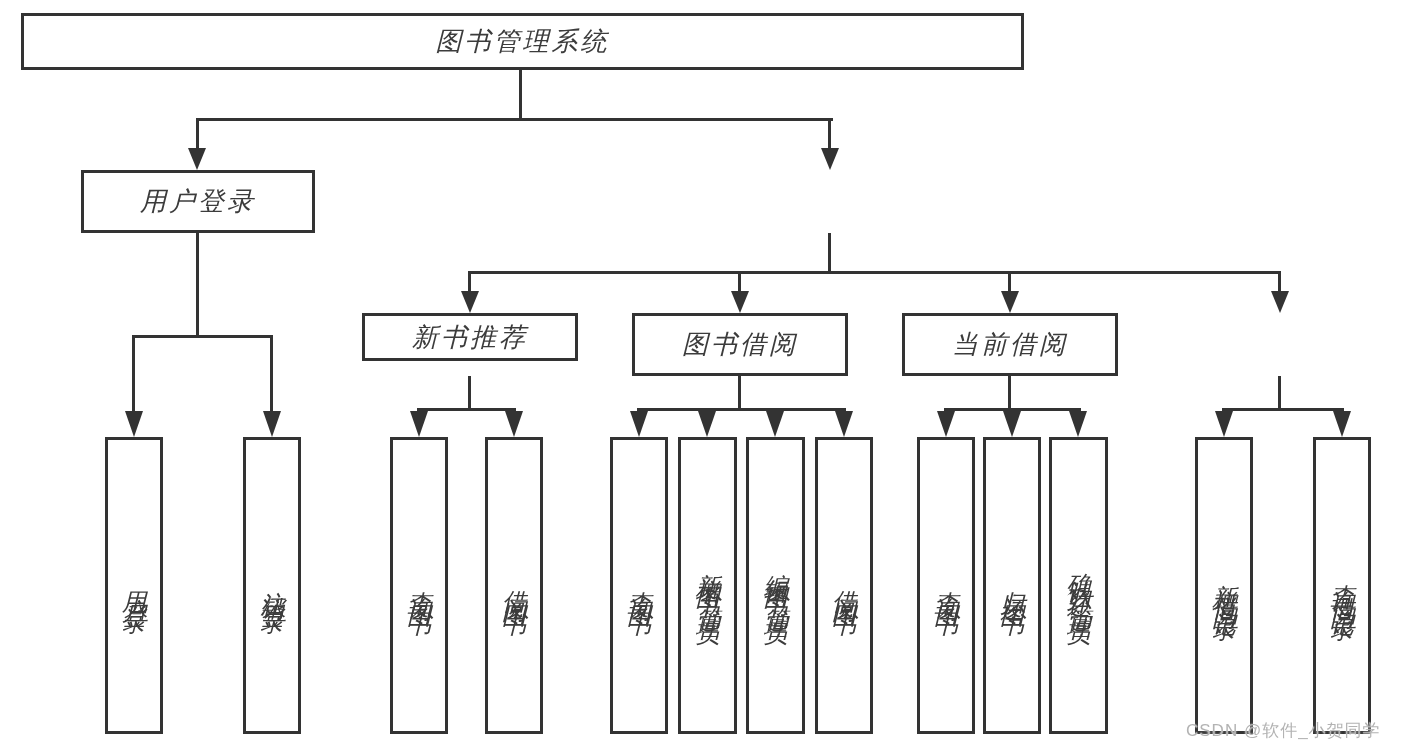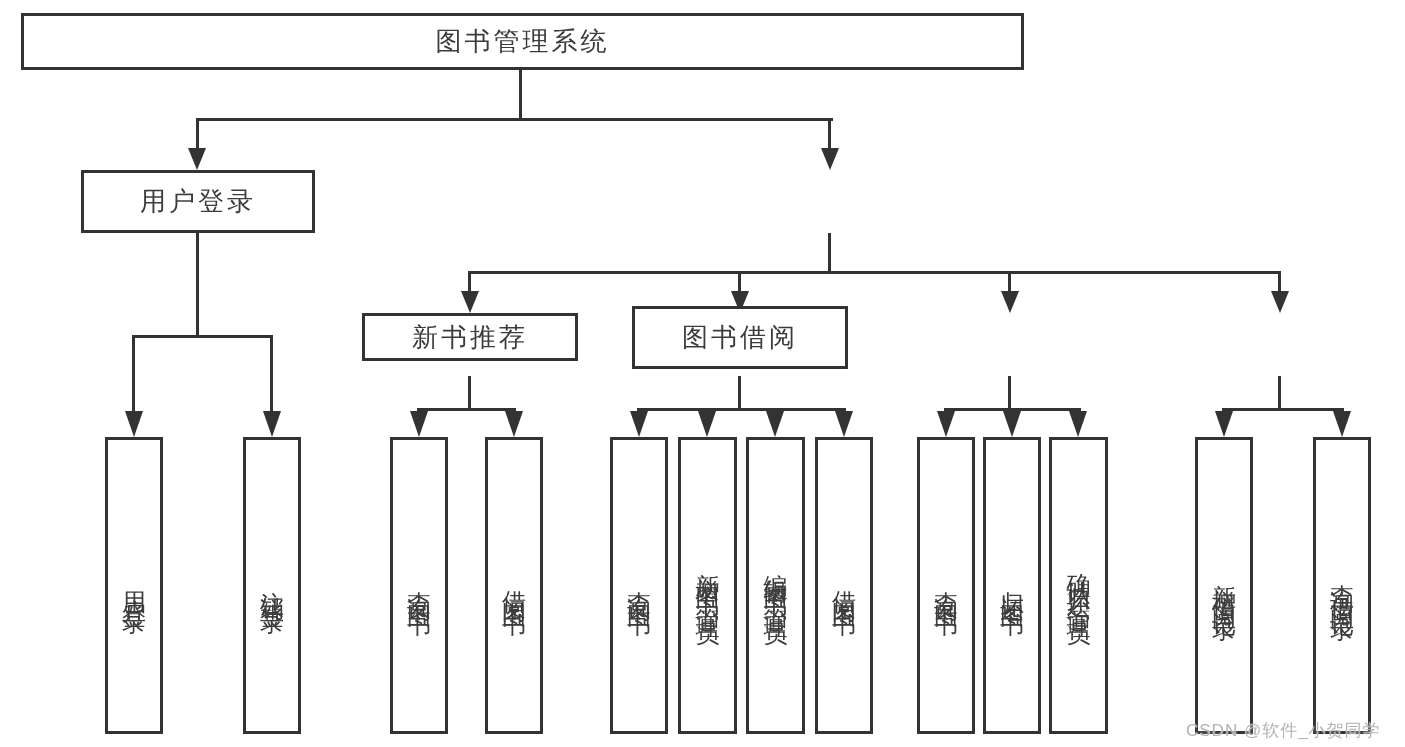--- a/index.html
+++ b/index.html
@@ -21,20 +21,21 @@
     box-sizing:border-box;
     border:3px solid var(--line);
     background:#ffffff;
     display:flex;
     align-items:center;
     justify-content:center;
     color:var(--text);
     font-size:26px;
     letter-spacing:3px;
     white-space:nowrap;
+    font-style:italic;
   }
   .leaf{
     writing-mode:vertical-rl;
     text-orientation:mixed;
     font-size:24px;
     letter-spacing:7px;
     line-height:1;
   }
   .vl{position:absolute;width:3px;background:var(--line);}
   .hl{position:absolute;height:3px;background:var(--line);}
@@ -83,21 +84,22 @@
   <div class="vl" style="left:468px;top:271px;height:22px"></div>
   <div class="vl" style="left:738px;top:271px;height:22px"></div>
   <div class="vl" style="left:1008px;top:271px;height:22px"></div>
   <div class="vl" style="left:1278px;top:271px;height:22px"></div>
   <div class="arrow" style="left:461px;top:291px"></div>
   <div class="arrow" style="left:731px;top:291px"></div>
   <div class="arrow" style="left:1001px;top:291px"></div>
   <div class="arrow" style="left:1271px;top:291px"></div>
 
   <div class="box" style="left:362px;top:313px;width:216px;height:48px">新书推荐</div>
-  <div class="box" style="left:632px;top:306px;width:216px;height:63px">图书借阅</div>
+  <div class="box" style="left:632px;top:313px;width:216px;height:63px">图书借阅</div>
+  <div class="box" style="left:902px;top:313px;width:216px;height:63px">当前借阅</div>
 
   <div class="vl" style="left:468px;top:376px;height:34px"></div>
   <div class="hl" style="left:417px;top:408px;width:99px"></div>
   <div class="arrow long" style="left:410px;top:411px"></div>
   <div class="arrow long" style="left:505px;top:411px"></div>
 
   <div class="vl" style="left:738px;top:376px;height:34px"></div>
   <div class="hl" style="left:637px;top:408px;width:209px"></div>
   <div class="arrow long" style="left:630px;top:411px"></div>
   <div class="arrow long" style="left:698px;top:411px"></div>

